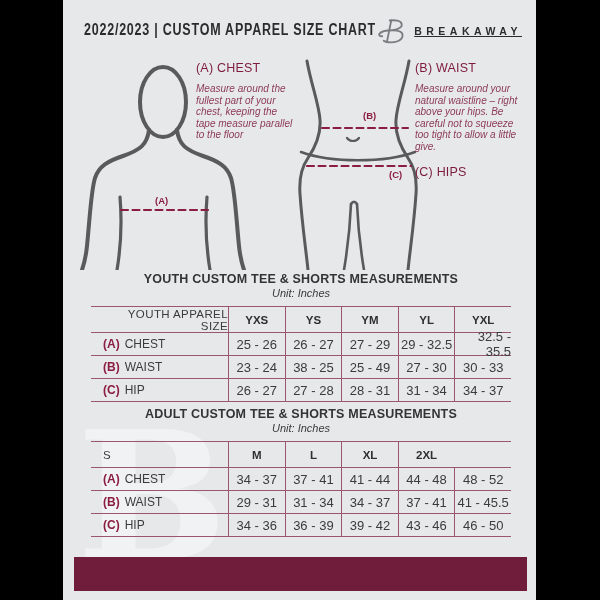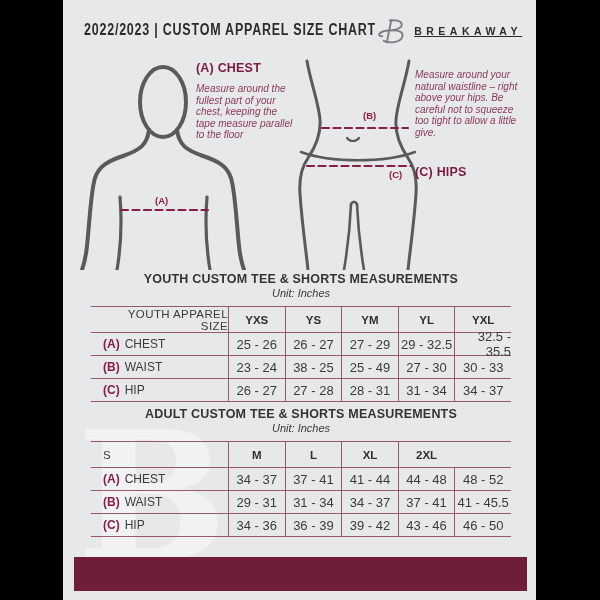--- a/index.html
+++ b/index.html
@@ -9,21 +9,21 @@
 
   
   .header-title{position:absolute;left:21px;top:21px;font-size:16px;font-weight:bold;color:#2c2c2e;
         letter-spacing:1px;white-space:nowrap;transform:scaleX(.78);transform-origin:left top;}
   .brand{position:absolute;right:14px;top:17px;display:flex;align-items:center;gap:7px;}
   .brand-name{font-size:10.5px;font-weight:bold;letter-spacing:4.5px;color:#2c2c2e;text-decoration:underline;}
   .logo-svg{width:30px;height:28px;color:#7b7b80;}
 
   
   .instr{position:absolute;width:106px;}
-  .instr-heading{font-size:12.5px;font-weight:bold;color:#7d1b3e;letter-spacing:.2px;}
+  .instr-heading{font-size:12.5px;font-weight:normal;color:#7d1b3e;letter-spacing:.2px;}
   .instr-body{margin-top:8px;font-size:10px;line-height:1.15;font-style:italic;color:#8c3a57;white-space:pre-line;}
 
   
   .fig{position:absolute;}
   .fig path,.fig ellipse{fill:none;stroke:#5a5a5d;stroke-linecap:round;}
   .dash{stroke:#8b1e40 !important;stroke-width:2.2 !important;stroke-dasharray:7 4.5;}
   .marker{position:absolute;font-size:9.5px;font-weight:bold;color:#8b1e40;}
 
   
   .section-title{position:absolute;left:28px;width:420px;text-align:center;font-size:12.5px;
@@ -91,20 +91,21 @@
       <path class="dash" d="M 14 110 H 118"></path>
     </svg>
     <span class="marker" style="left:300px;top:110px">(B)</span>
     <span class="marker" style="left:326px;top:169px">(C)</span>
 
     <div class="instr" style="left:133px;top:61px;width:100px">
       <div class="instr-heading">(A) CHEST</div>
       <div class="instr-body">Measure around the fullest part of your chest, keeping the tape measure parallel to the floor</div>
     </div>
     <div class="instr" style="left:352px;top:61px">
+      <div class="instr-heading">(B) WAIST</div>
       <div class="instr-body">Measure around your natural waistline – right above your hips. Be careful not to squeeze too tight to allow a little give.</div>
     </div>
     <div class="instr" style="left:352px;top:165px">
       <div class="instr-heading">(C) HIPS</div>
     </div>
 
     <div class="section-title" style="top:272px">YOUTH CUSTOM TEE &amp; SHORTS MEASUREMENTS</div>
     <div class="section-unit" style="top:287px">Unit: Inches</div>
     <div class="table" style="top:306px">
         <div class="trow thead">

